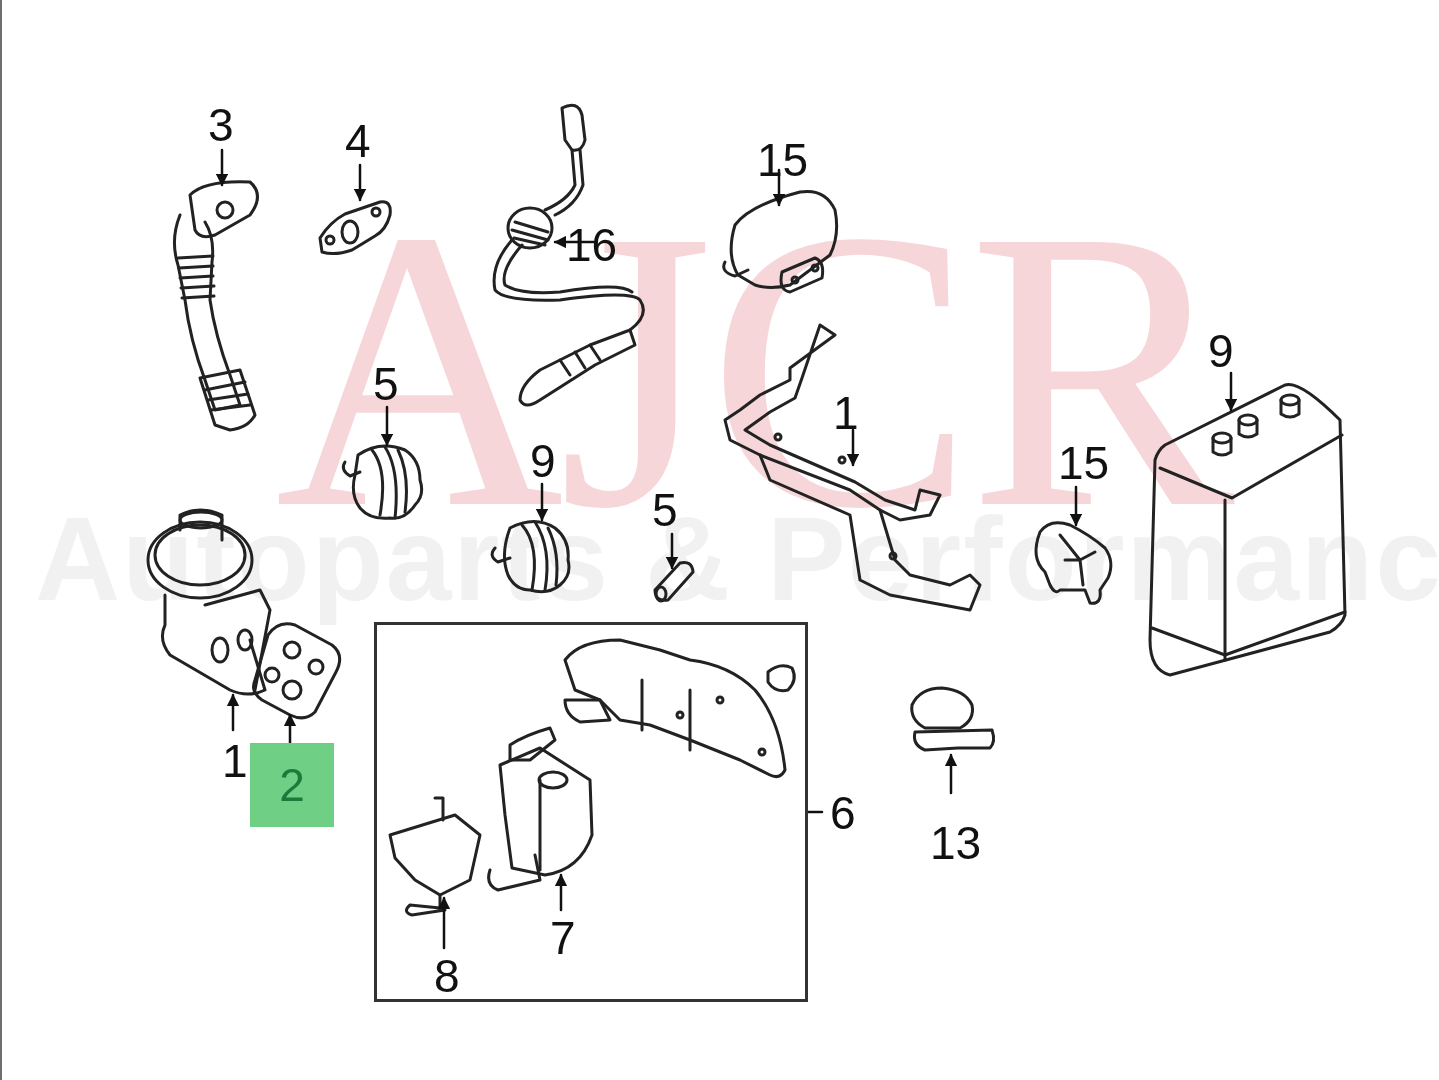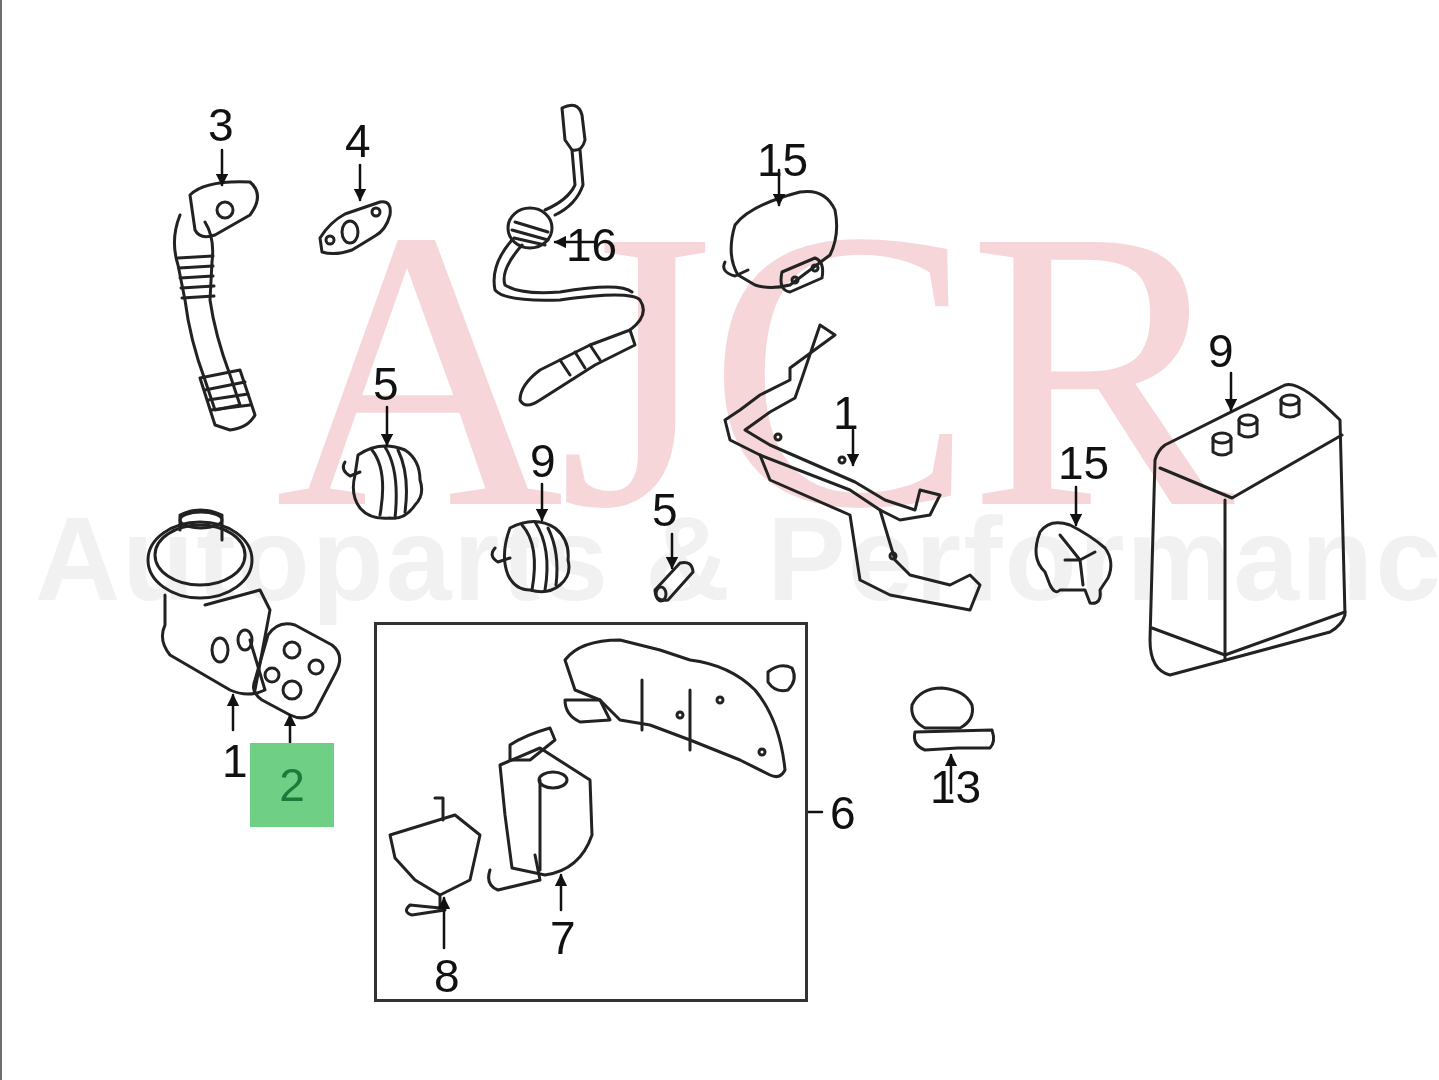--- a/index.html
+++ b/index.html
@@ -179,16 +179,16 @@
 <div class="callout" style="left:208px;top:102px">3</div>
 <div class="callout" style="left:345px;top:118px">4</div>
 <div class="callout" style="left:373px;top:361px">5</div>
 <div class="callout" style="left:830px;top:790px">6</div>
 <div class="callout" style="left:550px;top:915px">7</div>
 <div class="callout" style="left:434px;top:953px">8</div>
 <div class="callout" style="left:530px;top:438px">9</div>
 <div class="callout" style="left:1208px;top:328px">9</div>
 <div class="callout" style="left:833px;top:390px">1</div>
 <div class="callout" style="left:1058px;top:440px">15</div>
-<div class="callout" style="left:930px;top:764px">13</div>
+<div class="callout" style="left:930px;top:820px">13</div>
 <div class="callout" style="left:652px;top:487px">5</div>
 <div class="callout" style="left:757px;top:137px">15</div>
 <div class="callout" style="left:566px;top:222px">16</div>
 
 </body></html>

